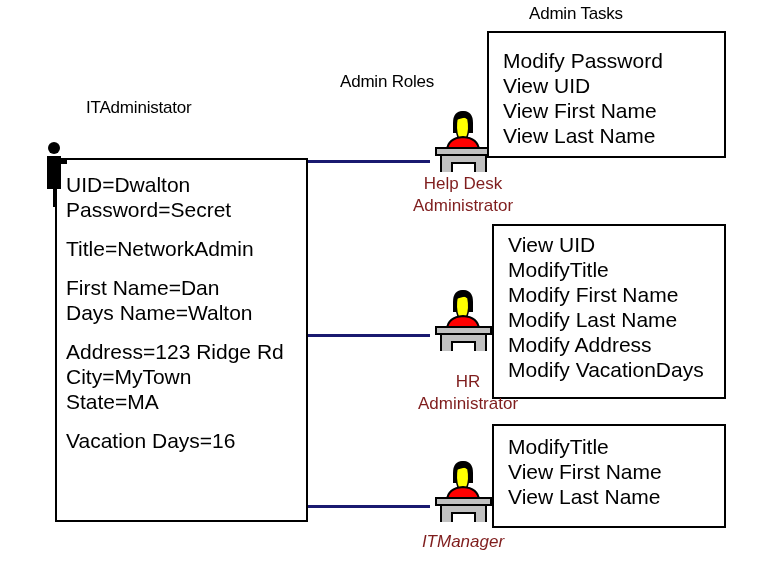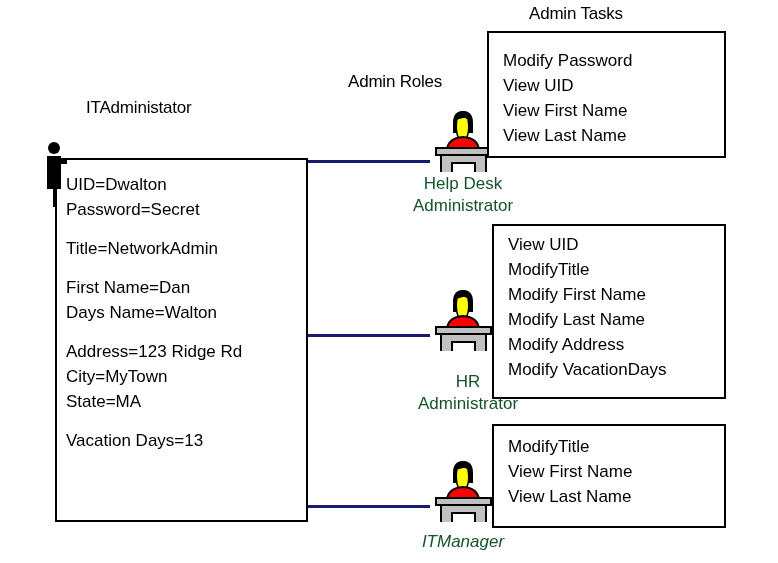--- a/index.html
+++ b/index.html
@@ -36,34 +36,34 @@
   }
   .box-left {
     border-width: 2px;
   }
 
   
   .attr-list, .task-list {
     margin: 0;
     padding: 0;
     list-style: none;
-    font-size: 17px;
+    font-size: 21px;
     color: #000000;
     line-height: 25px;
     white-space: nowrap;
   }
   .attr-list li.spacer, .task-list li.spacer {
     height: 14px;
     line-height: 14px;
   }
 
   
   .role-caption {
     font-size: 17px;
-    color: #14532d;
+    color: #7f1d1d;
     text-align: center;
     white-space: nowrap;
     line-height: 22px;
   }
 
   
   .connector {
     height: 3px;
     background: #191970;
   }
@@ -80,21 +80,21 @@
     height: 66px;
   }
 </style>
 </head>
 <body>
 
 <div id="canvas">
 
   <div class="abs heading" style="left:86px; top:98px;">ITAdministator</div>
 
-  <div class="abs heading" style="left:348px; top:72px;">Admin Roles</div>
+  <div class="abs heading" style="left:340px; top:72px;">Admin Roles</div>
 
   <div class="abs heading" style="left:529px; top:4px;">Admin Tasks</div>
 
   <div class="abs box box-left" style="left:55px; top:158px; width:253px; height:364px;"></div>
 
   <div class="abs stick" style="left:43px; top:141px;">
     <svg width="26" height="66" viewBox="0 0 26 66" xmlns="http://www.w3.org/2000/svg">
 
       <circle cx="11" cy="7" r="6" fill="#000000"></circle>
 
@@ -112,21 +112,21 @@
     <li class="spacer"></li>
     <li>Title=NetworkAdmin</li>
     <li class="spacer"></li>
     <li>First Name=Dan</li>
     <li>Days Name=Walton</li>
     <li class="spacer"></li>
     <li>Address=123 Ridge Rd</li>
     <li>City=MyTown</li>
     <li>State=MA</li>
     <li class="spacer"></li>
-    <li>Vacation Days=13</li>
+    <li>Vacation Days=16</li>
   </ul>
 
   <div class="abs connector" style="left:308px; top:160px; width:122px;"></div>
   <div class="abs connector" style="left:308px; top:334px; width:122px;"></div>
   <div class="abs connector" style="left:308px; top:505px; width:122px;"></div>
 
   <div class="abs person-desk" style="left:427px; top:106px;">
     <svg width="72" height="66" viewBox="0 0 72 66" xmlns="http://www.w3.org/2000/svg">
 
       <path d="M26 17 q0 -12 10 -12 q10 0 10 12 l0 10 l-20 0 z" fill="#000000"></path>

